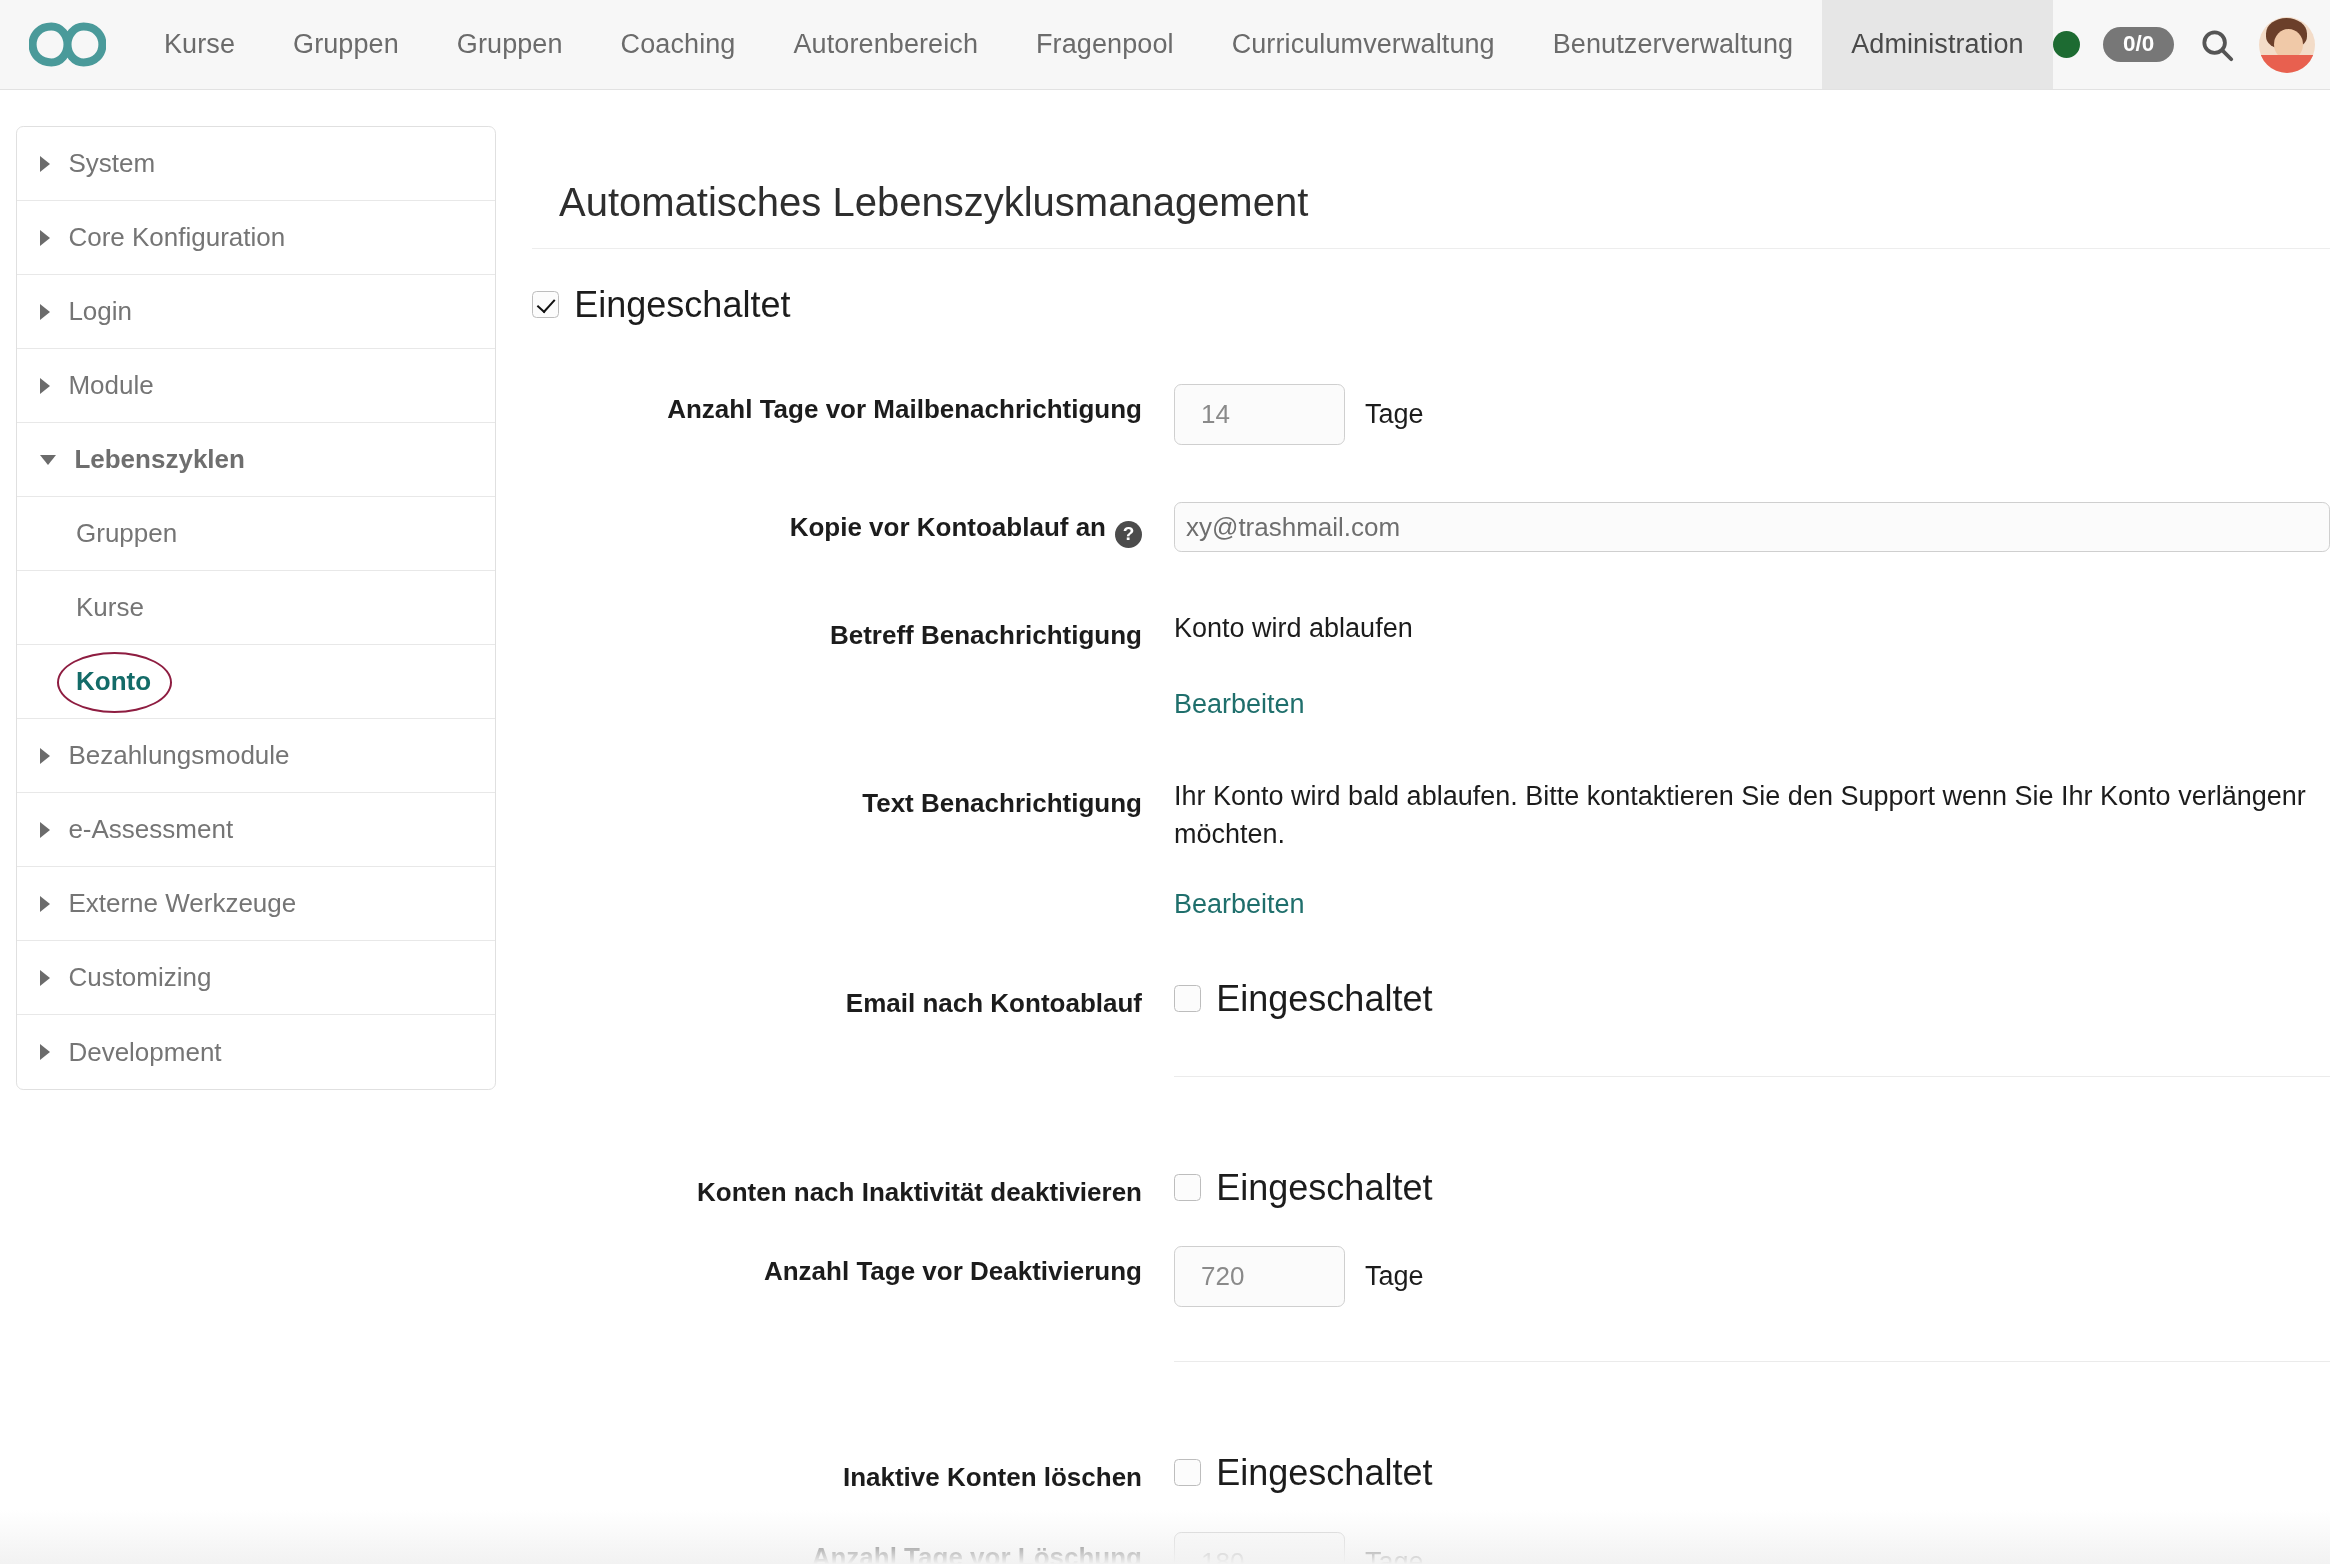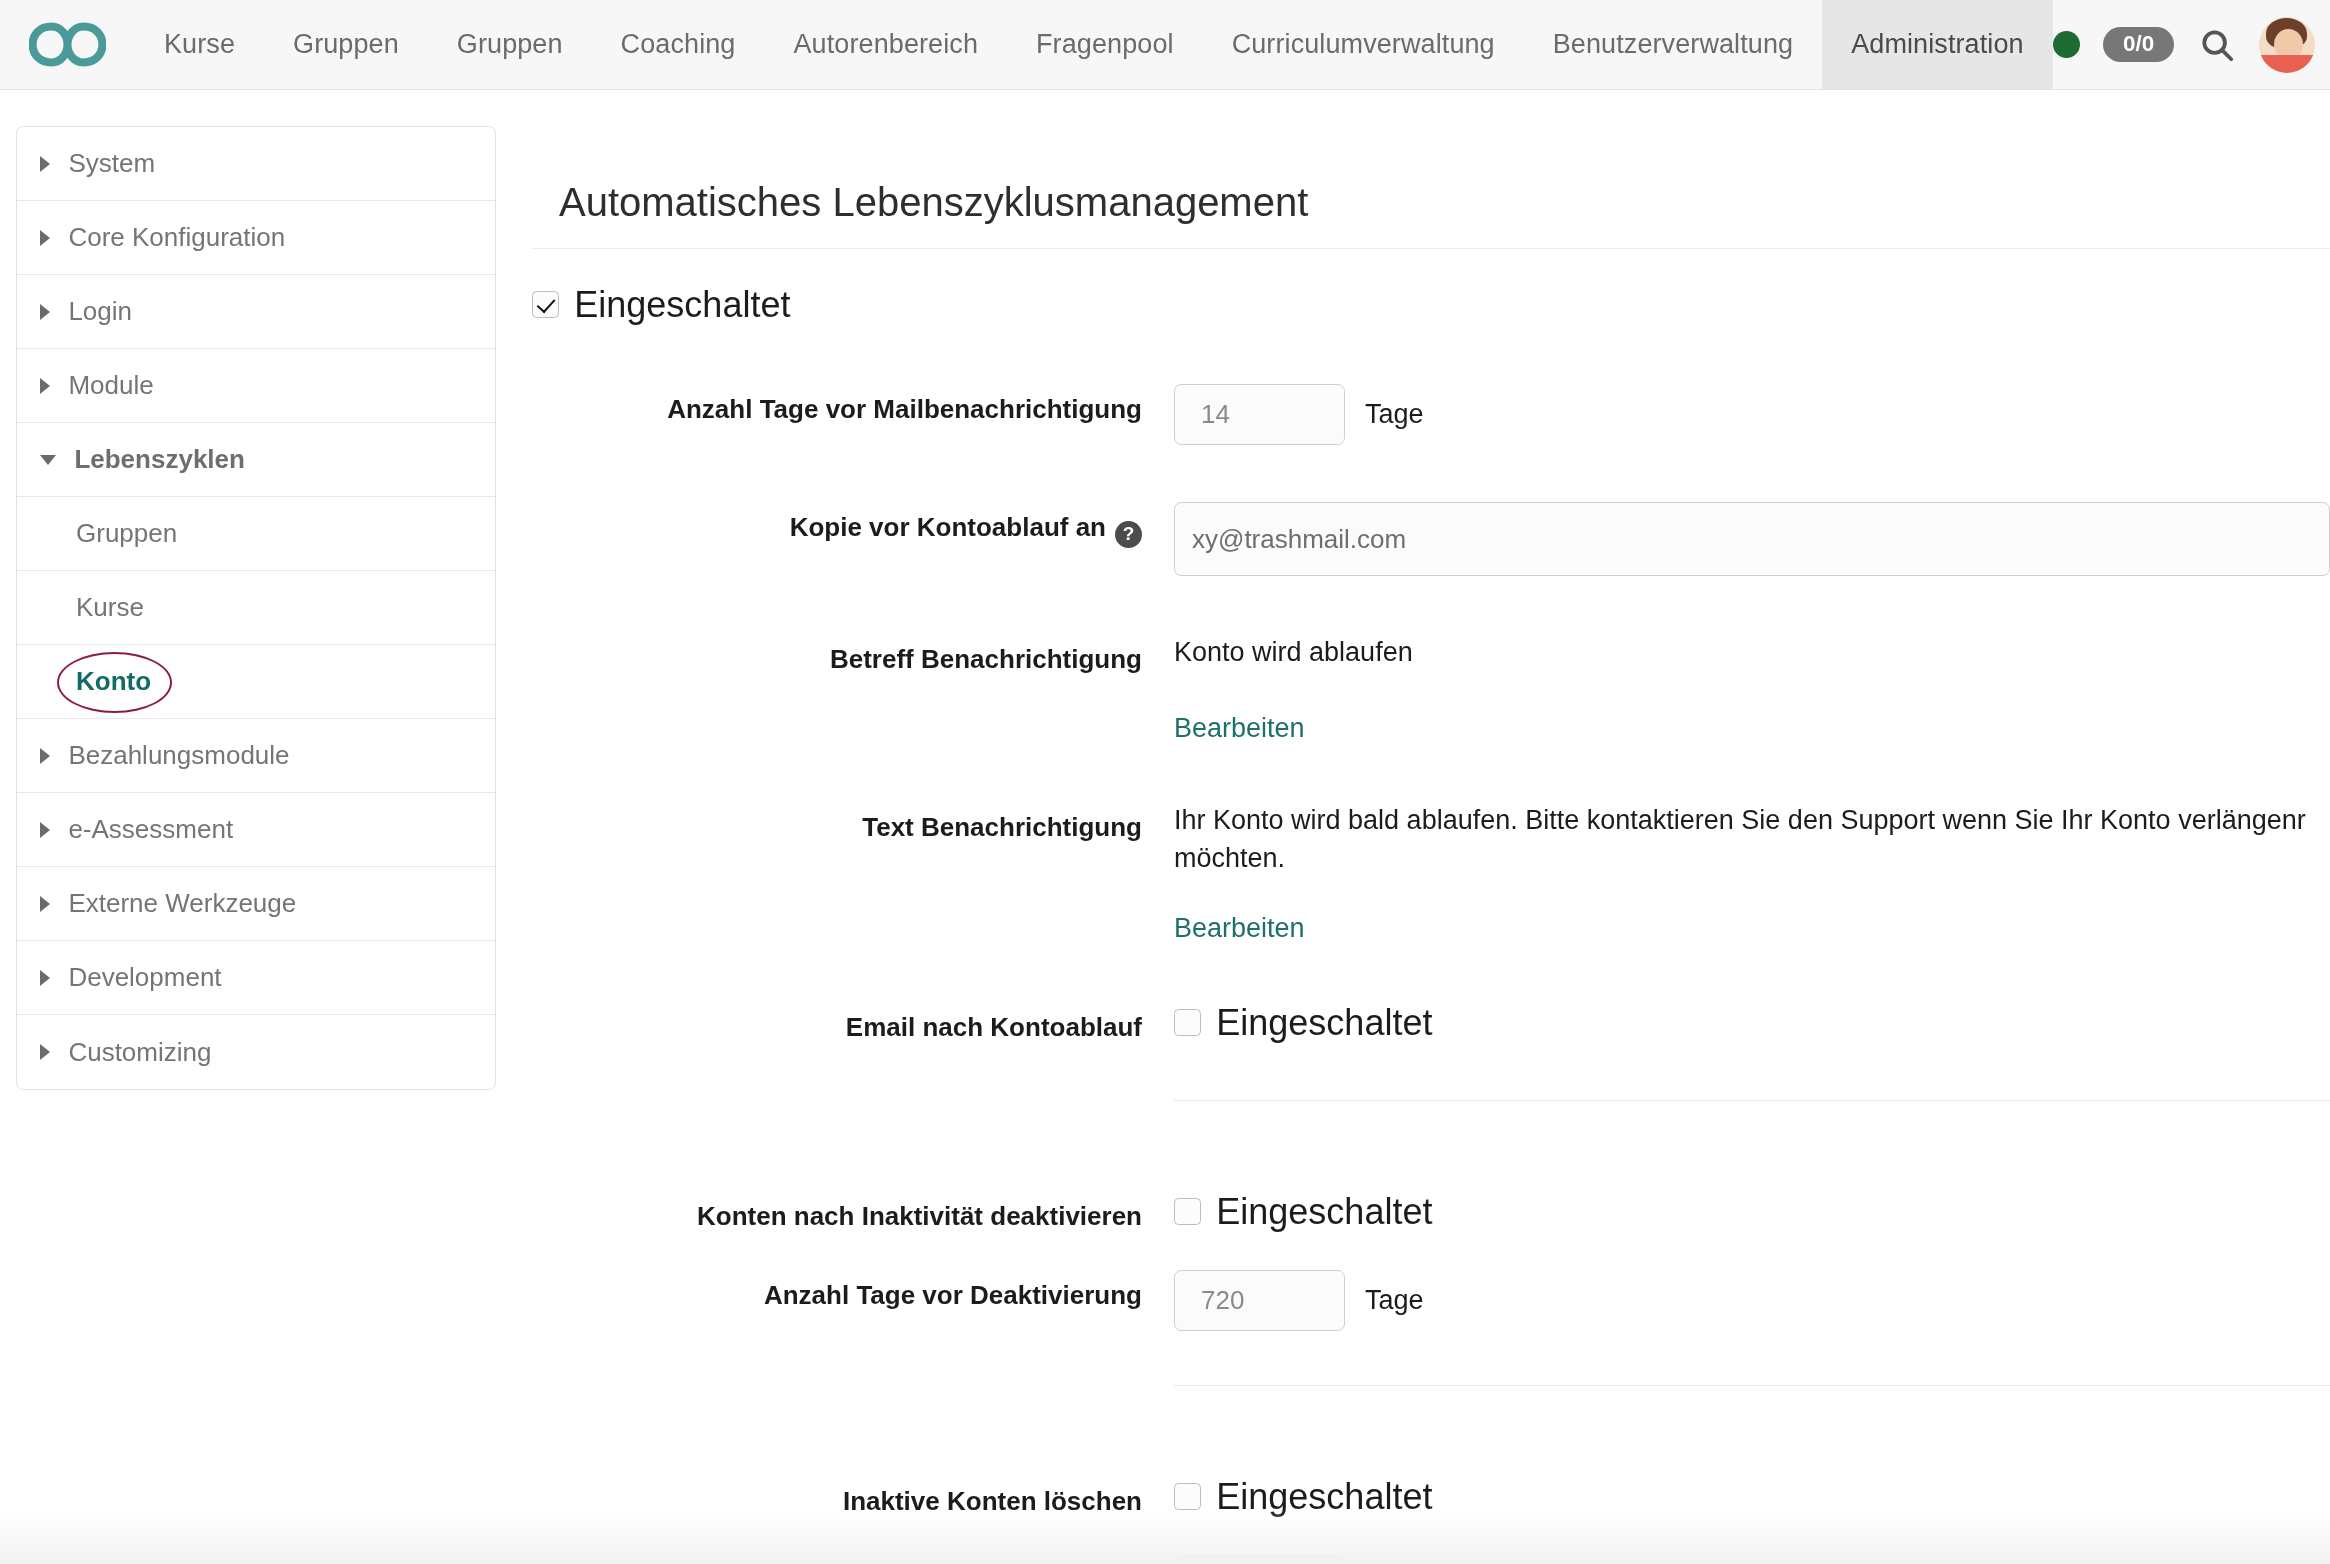--- a/index.html
+++ b/index.html
@@ -261,27 +261,27 @@
     font-family: "Liberation Sans", sans-serif;
     outline: none;
   }
   .unit {
     margin-left: 20px;
     font-size: 27px;
     color: #1c1c1c;
   }
   .email-input {
     flex: 1 1 auto;
-    height: 74px;
+    height: 50px;
     border: 0.9px solid #cfcfcf;
     border-radius: 7.2px;
     background: #fbfbfb;
     font-size: 26px;
     color: #6e6e6e;
-    padding: 0 17px;
+    padding: 0 11px;
     font-family: "Liberation Sans", sans-serif;
     outline: none;
     min-width: 0;
   }
   .static-text {
     font-size: 27px;
     color: #1c1c1c;
     line-height: 1.4;
   }
   .link {
@@ -389,25 +389,25 @@
     <div class="side-item">
       <span class="arrow"></span>
       <span class="side-label">e-Assessment</span>
     </div>
     <div class="side-item">
       <span class="arrow"></span>
       <span class="side-label">Externe Werkzeuge</span>
     </div>
     <div class="side-item">
       <span class="arrow"></span>
+      <span class="side-label">Customizing</span>
+    </div>
+    <div class="side-item">
+      <span class="arrow"></span>
       <span class="side-label">Development</span>
-    </div>
-    <div class="side-item">
-      <span class="arrow"></span>
-      <span class="side-label">Customizing</span>
     </div>
   </nav>
 
   <main class="main">
     <h1 class="page-title">Automatisches Lebenszyklusmanagement</h1>
 
     <div class="form">
 
       <div class="form-row">
         <div class="form-control">

